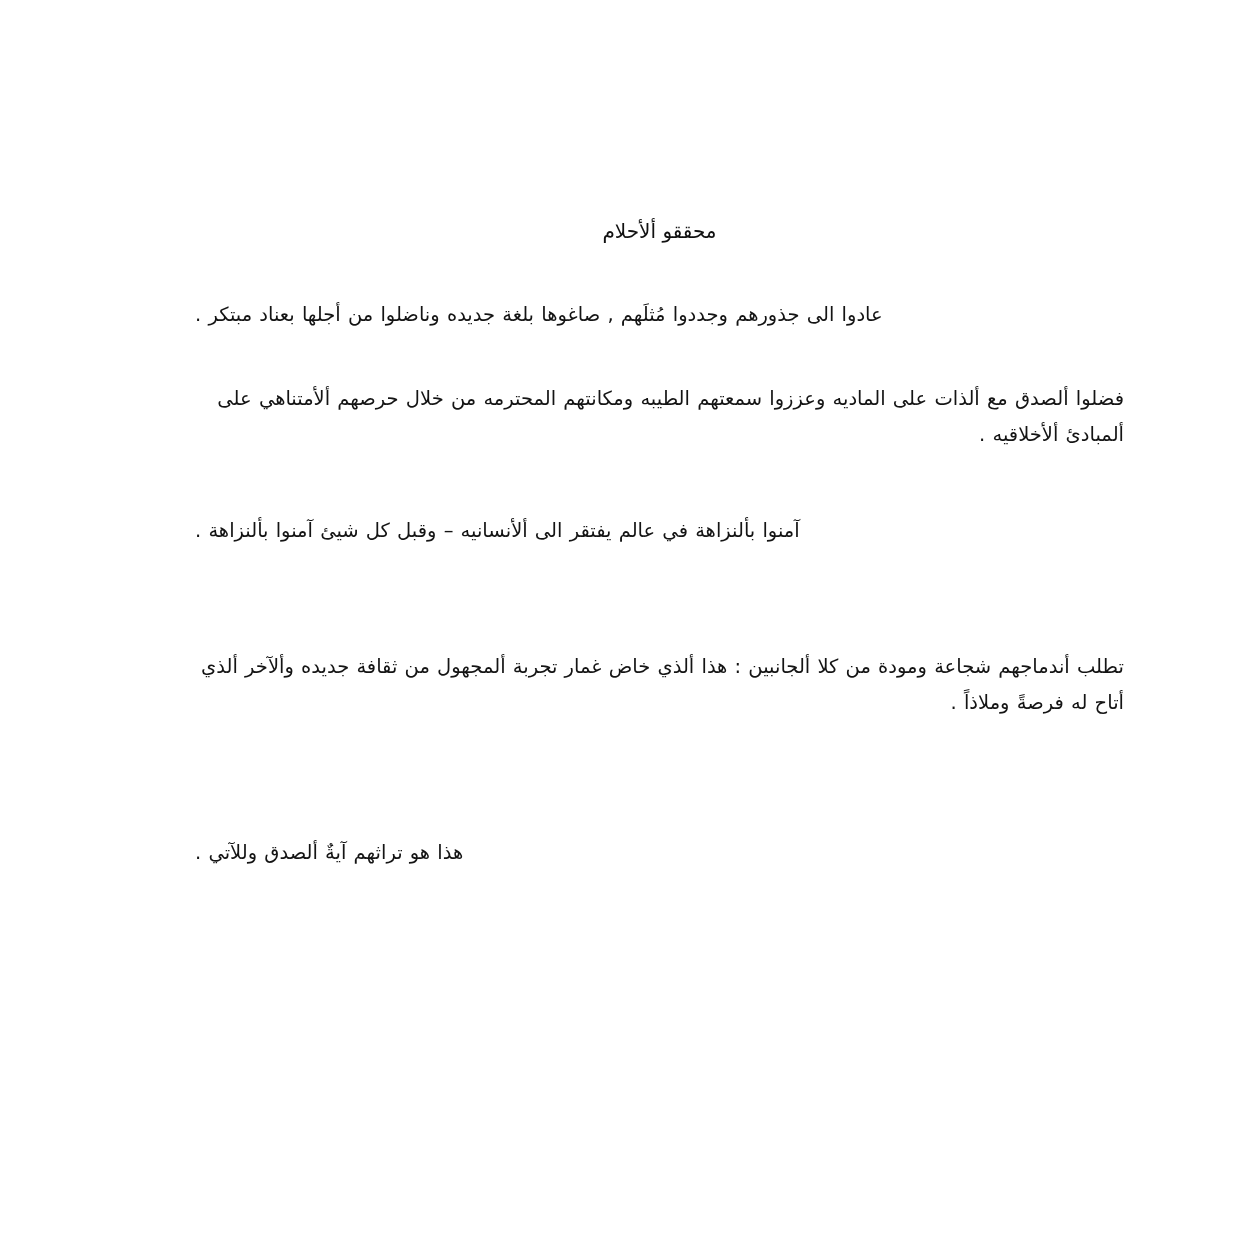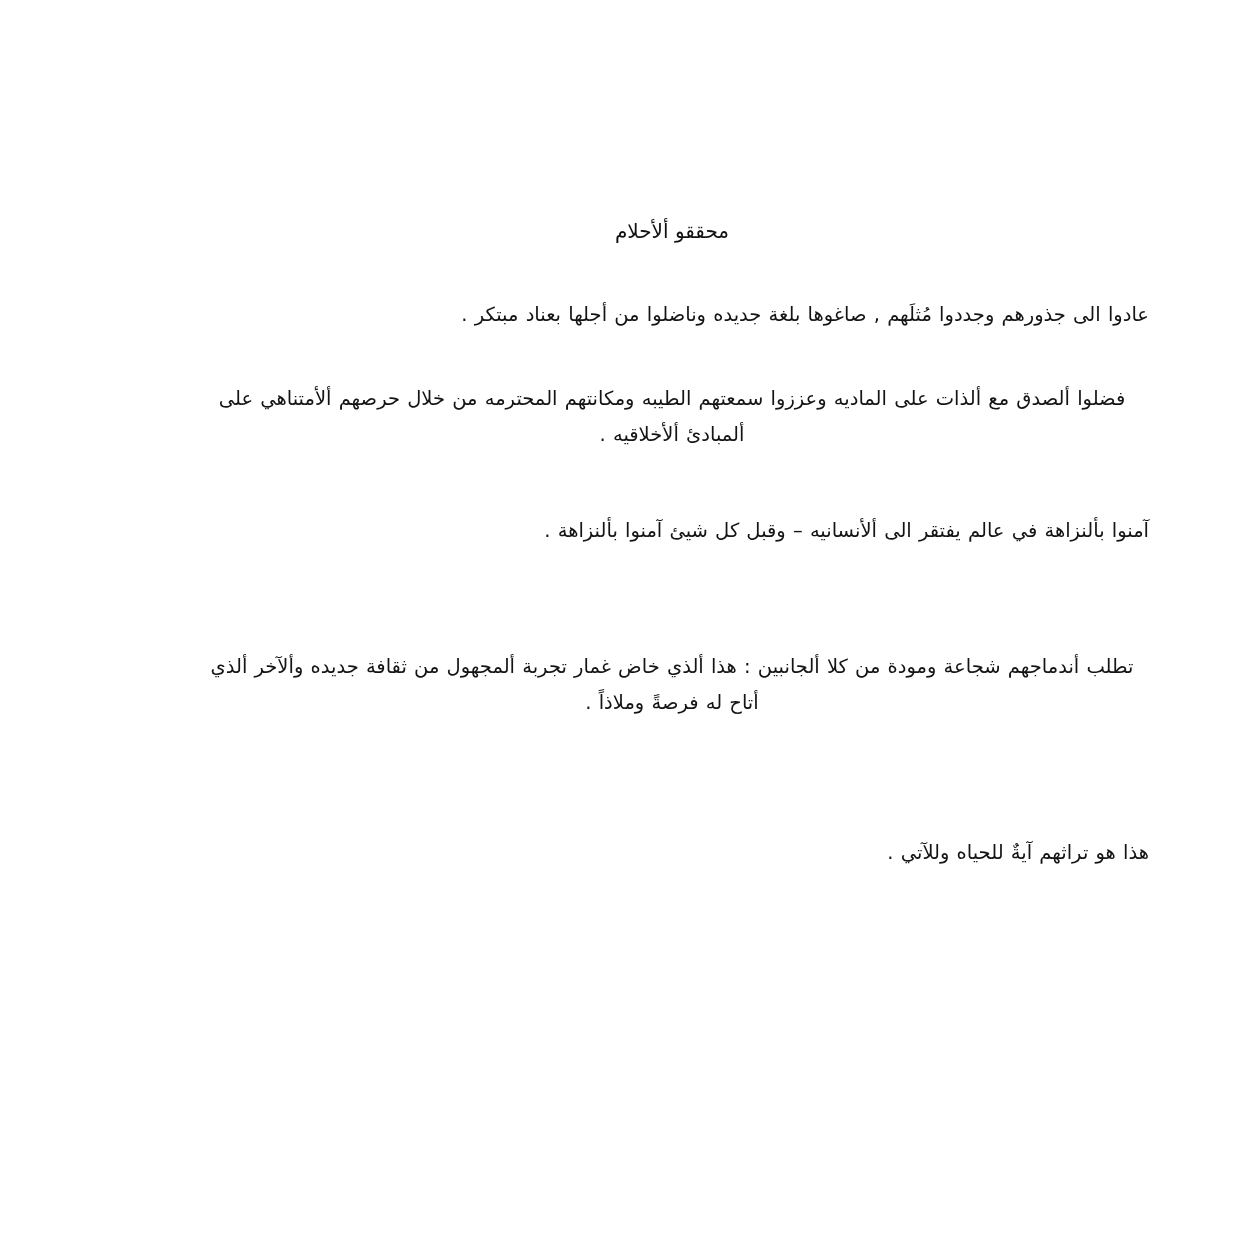--- a/index.html
+++ b/index.html
@@ -14,21 +14,21 @@
     color: #1a1a1a;
     -webkit-font-smoothing: antialiased;
   }
 
   .page {
     position: relative;
     width: 1241px;
     height: 1149px;
     background: #ffffff;
     box-sizing: border-box;
-    padding: 215px 92px 0 195px;
+    padding: 215px 117px 0 195px;
   }
 
   .doc-body {
     direction: rtl;
     text-align: right;
   }
 
   .doc-title {
     text-align: center;
     font-size: 20px;
@@ -36,26 +36,26 @@
     margin: 0 0 50px 0;
     color: #111111;
     font-weight: 400;
   }
 
   .para {
     font-size: 19.5px;
     line-height: 1.85;
     margin: 0 0 34px 0;
     color: #141414;
-    text-align: center;
+    text-align: right;
     word-spacing: 1px;
   }
 
   .para.center-ish {
-    text-align: right;
+    text-align: left;
   }
 
   .spacer-sm { height: 14px; }
   .spacer-md { height: 26px; }
   .spacer-lg { height: 40px; }
 </style>
 </head>
 <body>
 
 <div class="page">
@@ -78,16 +78,16 @@
 
     <div class="spacer-lg"></div>
 
     <p class="para">تطلب أندماجهم شجاعة ومودة من كلا ألجانبين : هذا ألذي خاض غمار تجربة ألمجهول من ثقافة جديده وألآخر ألذي أتاح له فرصةً وملاذاً .</p>
 
     <div class="spacer-lg"></div>
 
 
     <div class="spacer-lg"></div>
 
-    <p class="para center-ish">هذا هو تراثهم آيةٌ للحياه وللآتي .</p>
+    <p class="para center-ish">هذا هو تراثهم آيةٌ ألصدق وللآتي .</p>
 
   </div>
 </div>
 
 </body></html>

